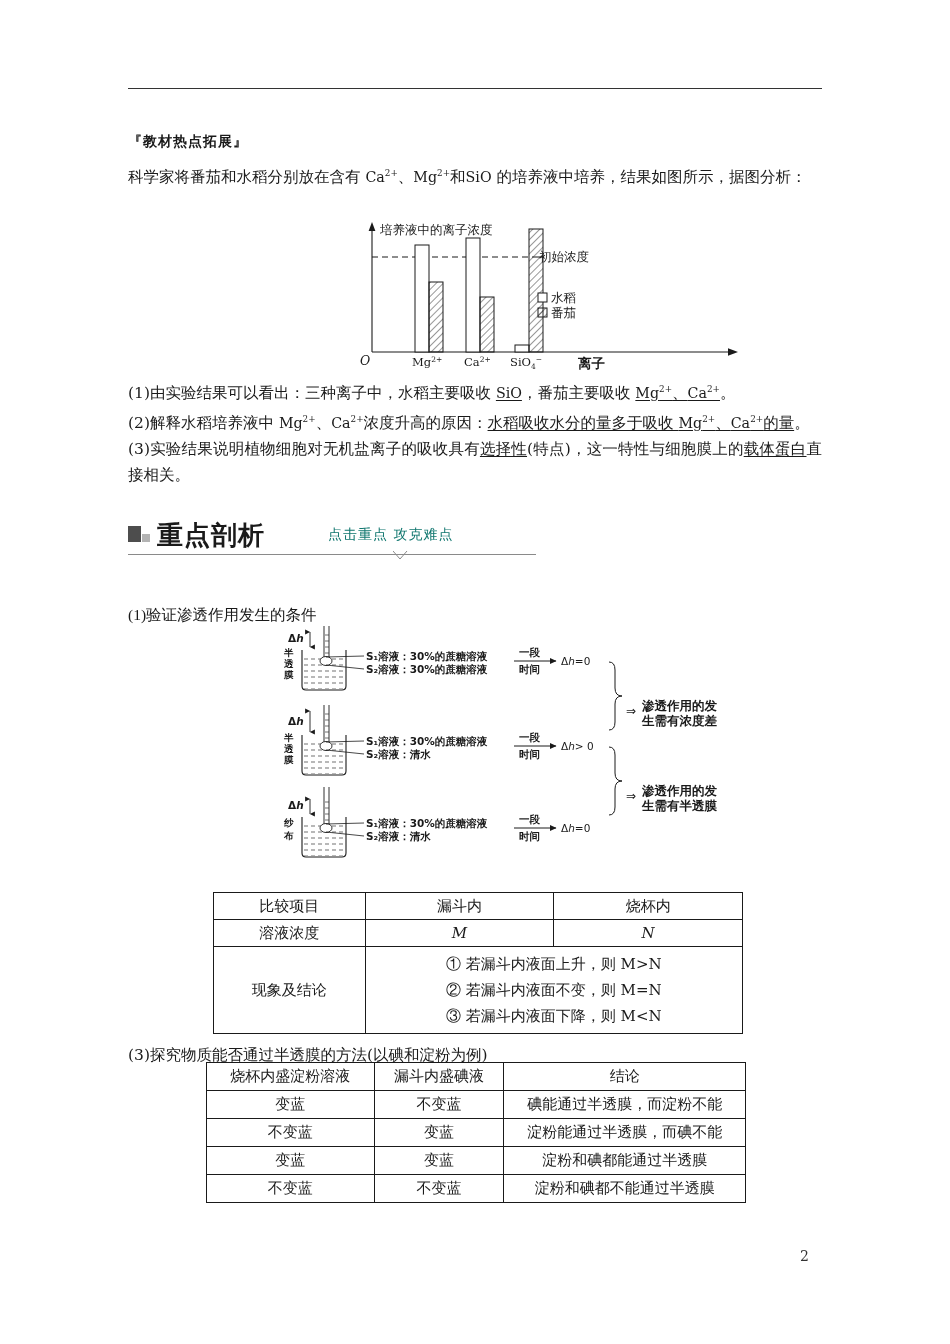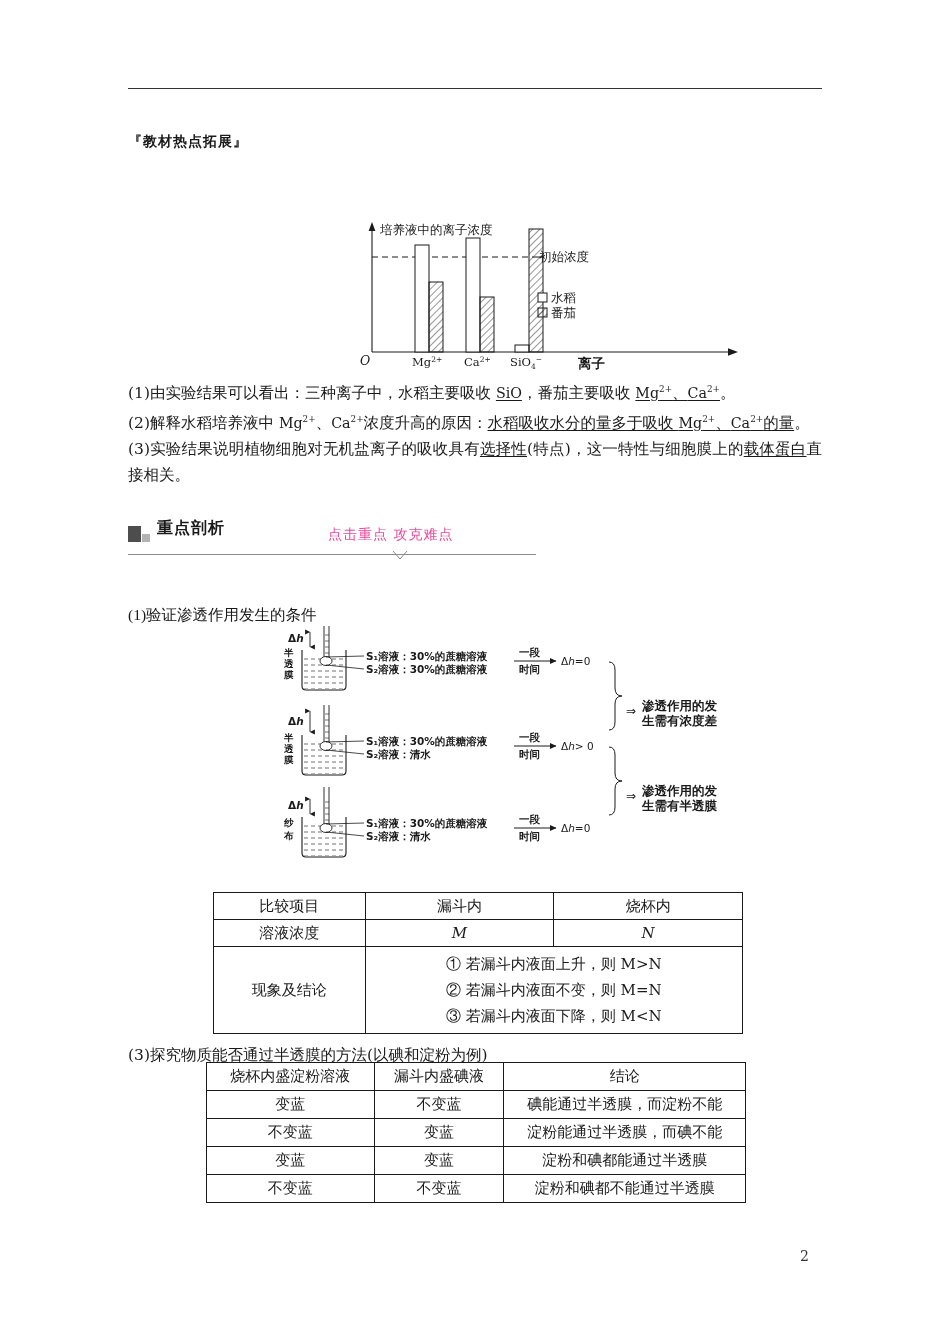--- a/index.html
+++ b/index.html
@@ -45,26 +45,26 @@
   
   .ans { left:128px; top:376px; width:706px; }
   .ans p { margin:0 12px 0 0; }
 
   
   .banner { position:absolute; left:128px; top:518px; width:410px; height:46px; }
   .banner .sq-a { position:absolute; left:0; top:8px; width:13px; height:16px; background:#4d4d4d; }
   .banner .sq-b { position:absolute; left:14px; top:16px; width:8px; height:8px; background:#b3b3b3; }
   .banner .b-title {
     position:absolute; left:29px; top:0px;
-    font-size:16px; font-weight:bold; letter-spacing:1px;
+    font-size:26px; font-weight:bold; letter-spacing:1px;
     font-family:"DejaVu Sans","Liberation Sans",sans-serif;
   }
   .banner .b-sub {
     position:absolute; left:200px; top:8px;
-    font-size:14px; color:#ec4899; letter-spacing:1px;
+    font-size:14px; color:#0f766e; letter-spacing:1px;
   }
   .banner .b-line { position:absolute; left:0; top:36px; width:408px; height:1px; background:#8a8a8a; }
   .banner .b-tick {
     position:absolute; left:265px; top:33px; width:22px; height:9px;
   }
 
   .lead1 { left:128px; top:578px; width:700px; }
   .lead2 { left:128px; top:602px; width:700px;font-family:Liberation Serif, serif; }
 
   
@@ -105,20 +105,23 @@
 <body>
 
 <div class="page">
 
   <div class="top-rule"></div>
 
   <div class="bracket-head">
     <span>『</span><span>教材热点拓展</span><span>』</span>
   </div>
 
+  <div class="para intro">
+    <span>科学家将番茄和水稻分别放在含有 </span><span class="lat"><span>Ca</span><sup>2+</sup></span>、<span class="lat"><span>Mg</span><sup>2+</sup></span>和<span class="lat">SiO</span><span> 的培养液中培养，结果如图所示，据图分析：</span>
+  </div>
 
   <div class="chart-wrap">
     <svg class="chart-svg" width="420" height="158" viewBox="0 0 420 158">
 
       <line x1="42" y1="18" x2="42" y2="140" stroke="#1a1a1a" stroke-width="1.1"></line>
       <polygon points="42,10 38.6,19 45.4,19" fill="#1a1a1a"></polygon>
 
       <line x1="42" y1="140" x2="400" y2="140" stroke="#1a1a1a" stroke-width="1.1"></line>
       <polygon points="408,140 398,136.3 398,143.7" fill="#1a1a1a"></polygon>
 

